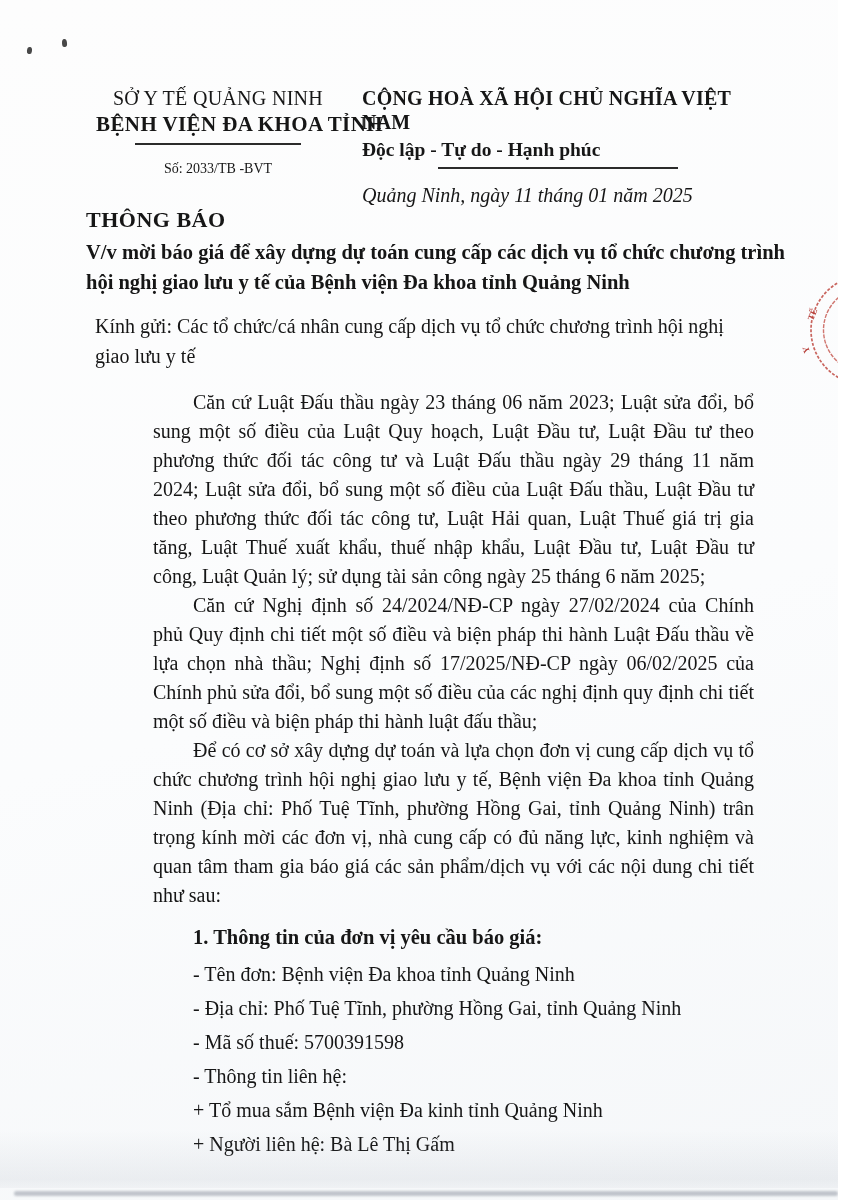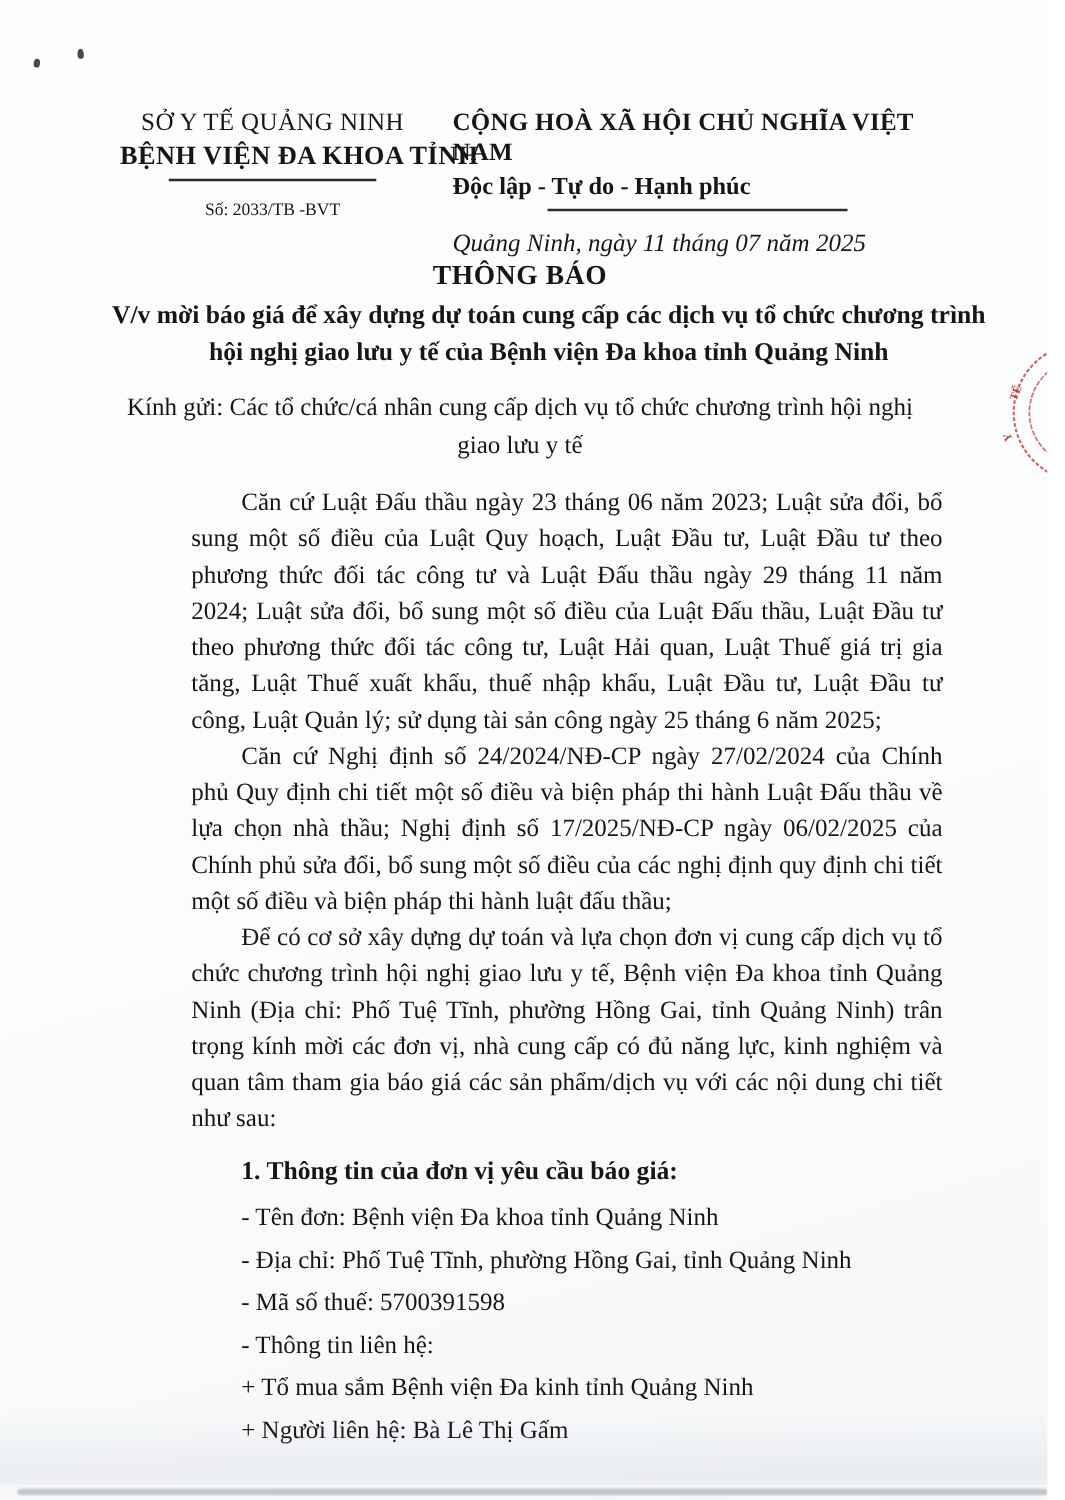--- a/index.html
+++ b/index.html
@@ -49,21 +49,20 @@
     width: 240px; height: 0;
     border-top: 2px solid #2b2b2b;
     margin: 5px auto 0;
   }
   .place-date { font-size: 20px; font-style: italic; margin-top: 14px; }
 
   
   .title-block {
     position: absolute;
     top: 206px; left: 86px; right: 92px;
-    text-align: center;
   }
   .doc-title { font-size: 22px; font-weight: bold; letter-spacing: .5px; line-height: 28px; }
   .doc-subject {
     width: 706px;
     margin: 3px auto 0;
     font-size: 20.5px; font-weight: bold;
     line-height: 30px;
   }
   .salutation {
     width: 642px;
@@ -139,21 +138,21 @@
     <div class="dept">SỞ Y TẾ QUẢNG NINH</div>
     <div class="org">BỆNH VIỆN ĐA KHOA TỈNH</div>
     <div class="rule-left"></div>
     <div class="doc-no">Số: 2033/TB -BVT</div>
   </div>
 
   <div class="h-right">
     <div class="nat">CỘNG HOÀ XÃ HỘI CHỦ NGHĨA VIỆT NAM</div>
     <div class="motto">Độc lập - Tự do - Hạnh phúc</div>
     <div class="rule-right"></div>
-    <div class="place-date">Quảng Ninh, ngày 11 tháng 07 năm 2025</div>
+    <div class="place-date">Quảng Ninh, ngày 11 tháng 01 năm 2025</div>
   </div>
 
   <div class="title-block">
     <div class="doc-title">THÔNG BÁO</div>
     <div class="doc-subject">V/v mời báo giá để xây dựng dự toán cung cấp các dịch vụ tổ chức chương trình hội nghị giao lưu y tế của Bệnh viện Đa khoa tỉnh Quảng Ninh</div>
     <div class="salutation">Kính gửi: Các tổ chức/cá nhân cung cấp dịch vụ tổ chức chương trình hội nghị giao lưu y tế</div>
   </div>
 
   <div class="body-text">
     <p>Căn cứ Luật Đấu thầu ngày 23 tháng 06 năm 2023; Luật sửa đổi, bổ sung một số điều của Luật Quy hoạch, Luật Đầu tư, Luật Đầu tư theo phương thức đối tác công tư và Luật Đấu thầu ngày 29 tháng 11 năm 2024; Luật sửa đổi, bổ sung một số điều của Luật Đấu thầu, Luật Đầu tư theo phương thức đối tác công tư, Luật Hải quan, Luật Thuế giá trị gia tăng, Luật Thuế xuất khẩu, thuế nhập khẩu, Luật Đầu tư, Luật Đầu tư công, Luật Quản lý; sử dụng tài sản công ngày 25 tháng 6 năm 2025;</p>

